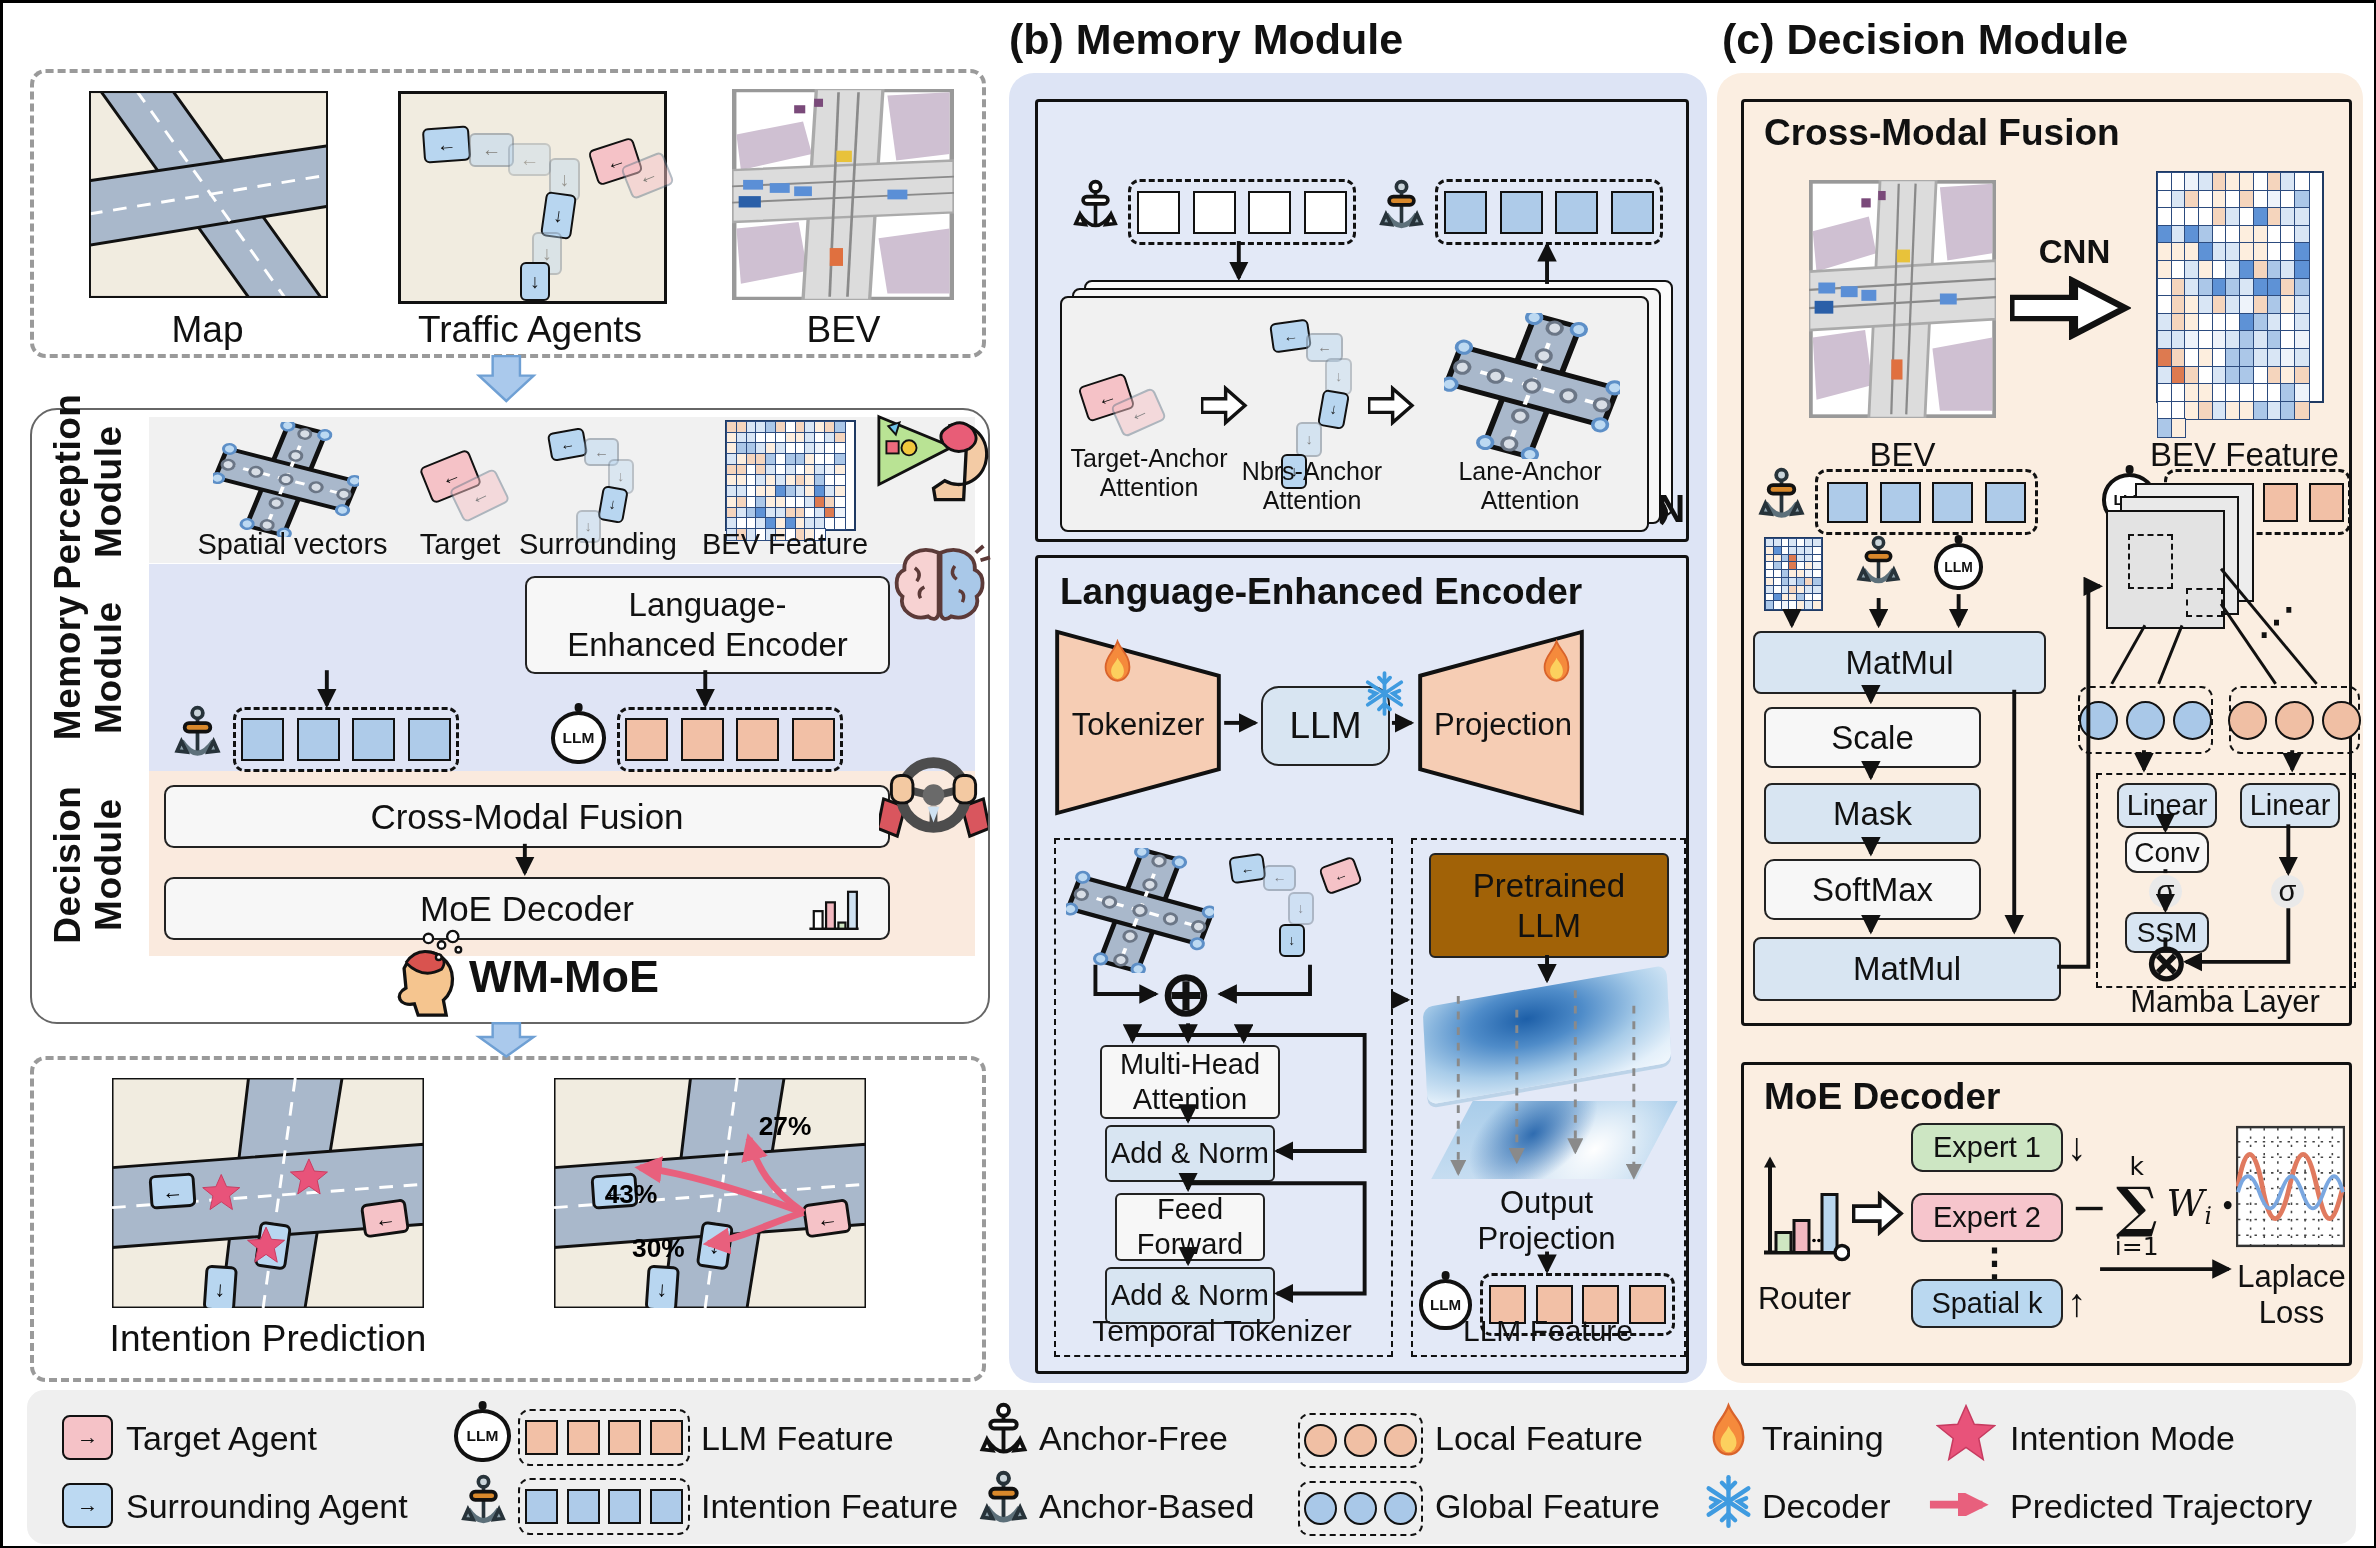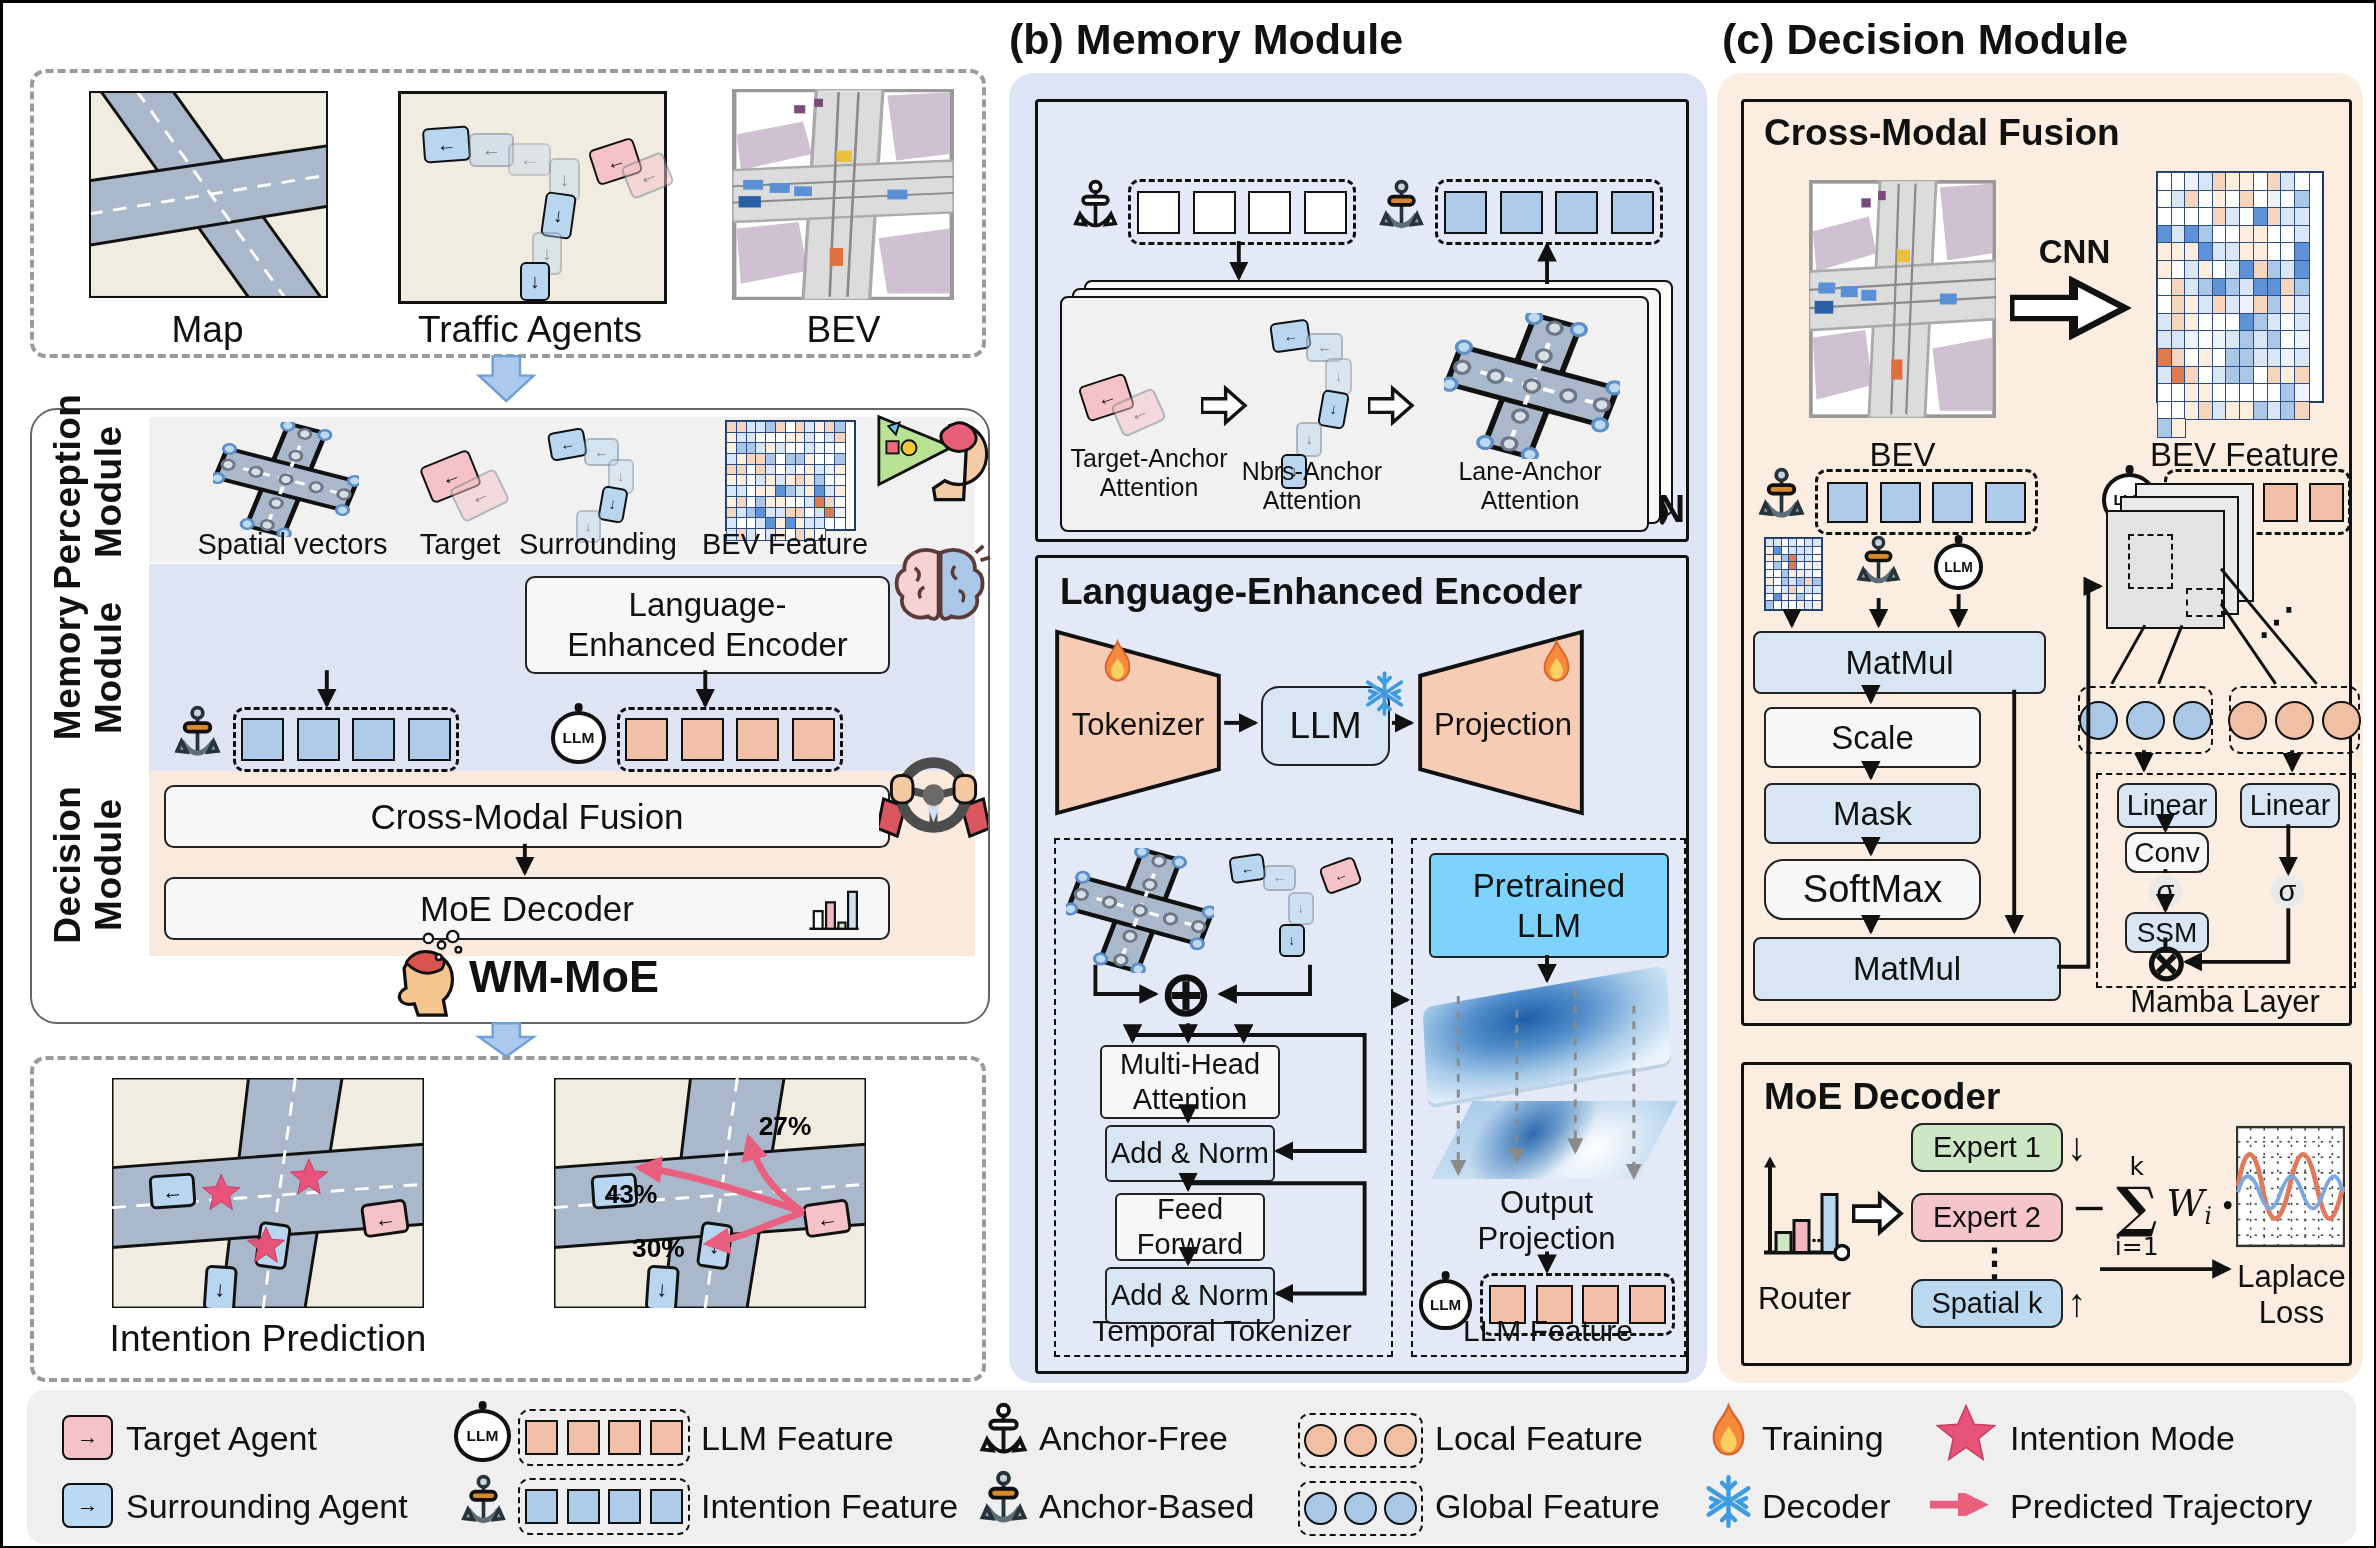--- a/index.html
+++ b/index.html
@@ -665,21 +665,21 @@
       <span><span>Multi-Head</span><br><span>Attention</span></span>
     </div>
 <div class="bx blue" style="left:1102px;top:1122px;width:166px;height:53px;font-size:29px;border-radius:5.9px">Add &amp; Norm</div>
 <div class="bx" style="left:1112px;top:1190px;width:146px;height:64px;font-size:29px;border-radius:5.9px">
       <span><span>Feed</span><br><span>Forward</span></span>
     </div>
 <div class="bx blue" style="left:1102px;top:1264px;width:166px;height:53px;font-size:29px;border-radius:5.9px">Add &amp; Norm</div>
 <div class="cap" style="left:1061px;top:1311px;width:316px;font-size:30px">Temporal Tokenizer</div>
 
 <div class="abs" style="left:1408px;top:835px;width:271px;height:515px;border:2.9px dashed #111"></div>
-<div class="bx" style="left:1426px;top:850px;width:236px;height:101px;font-size:33px;background:#7dd3fc;border-radius:5.9px">
+<div class="bx" style="left:1426px;top:850px;width:236px;height:101px;font-size:33px;background:#a16207;border-radius:5.9px">
       <span><span>Pretrained</span><br><span>LLM</span></span>
     </div>
 <div class="surfA" style="left:1422px;top:983px;width:244px;height:98px"></div>
 <div class="surfB" style="left:1449px;top:1098px;width:205px;height:78px"></div>
 <div class="cap" style="left:1441px;top:1182px;width:205px;font-size:31px"><span>Output</span><br><span>Projection</span></div>
 <div class="llm-ic" style="left:1416px;top:1276px;width:53px;height:51px;font-size:24.4px">
       <b>LLM</b>
     </div>
 <div class="dashk" style="left:1477px;top:1270px;width:189px;height:57px;gap:9.8px">
   <span class="tk" style="background:#f2c0a6;width:33px;height:35px"></span>
@@ -948,21 +948,21 @@
 <svg class="abs" style="left:1849px;top:532px" width="53" height="59" viewBox="0 0 40 58">
       <use href="#sym-anchor-based"></use>
     </svg>
 <div class="llm-ic" style="left:1931px;top:540px;width:49px;height:47px;font-size:22.4px">
       <b>LLM</b>
     </div>
 
 <div class="bx blue" style="left:1750px;top:628px;width:289px;height:59px;font-size:33px;border-radius:7.8px">MatMul</div>
 <div class="bx" style="left:1761px;top:704px;width:213px;height:57px;font-size:33px;border-radius:7.8px">Scale</div>
 <div class="bx blue" style="left:1761px;top:780px;width:213px;height:57px;font-size:33px;border-radius:7.8px">Mask</div>
-<div class="bx" style="left:1761px;top:856px;width:213px;height:57px;font-size:38px;border-radius:19px">SoftMax</div>
+<div class="bx" style="left:1761px;top:856px;width:213px;height:57px;font-size:33px;border-radius:10px">SoftMax</div>
 <div class="bx blue" style="left:1750px;top:934px;width:304px;height:60px;font-size:33px;border-radius:7.8px">MatMul</div>
 
 <div class="abs" style="left:2132px;top:480px;width:115px;height:115px;background:#ededed;border:2.9px solid #111"></div>
 <div class="abs" style="left:2117px;top:493px;width:115px;height:115px;background:#e9e9e9;border:2.9px solid #111"></div>
 <div class="abs" style="left:2103px;top:507px;width:115px;height:115px;background:#e3e3e3;border:2.9px solid #111">
   <span class="abs" style="left:19.5px;top:21.5px;width:41px;height:51px;border:2.9px dashed #111"></span>
   <span class="abs" style="left:78px;top:76px;width:33px;height:25px;border:2.9px dashed #111"></span>
 </div>
 <div class="abs" style="left:2255px;top:597px;font-size:37px;font-weight:700">⋰</div>
 

